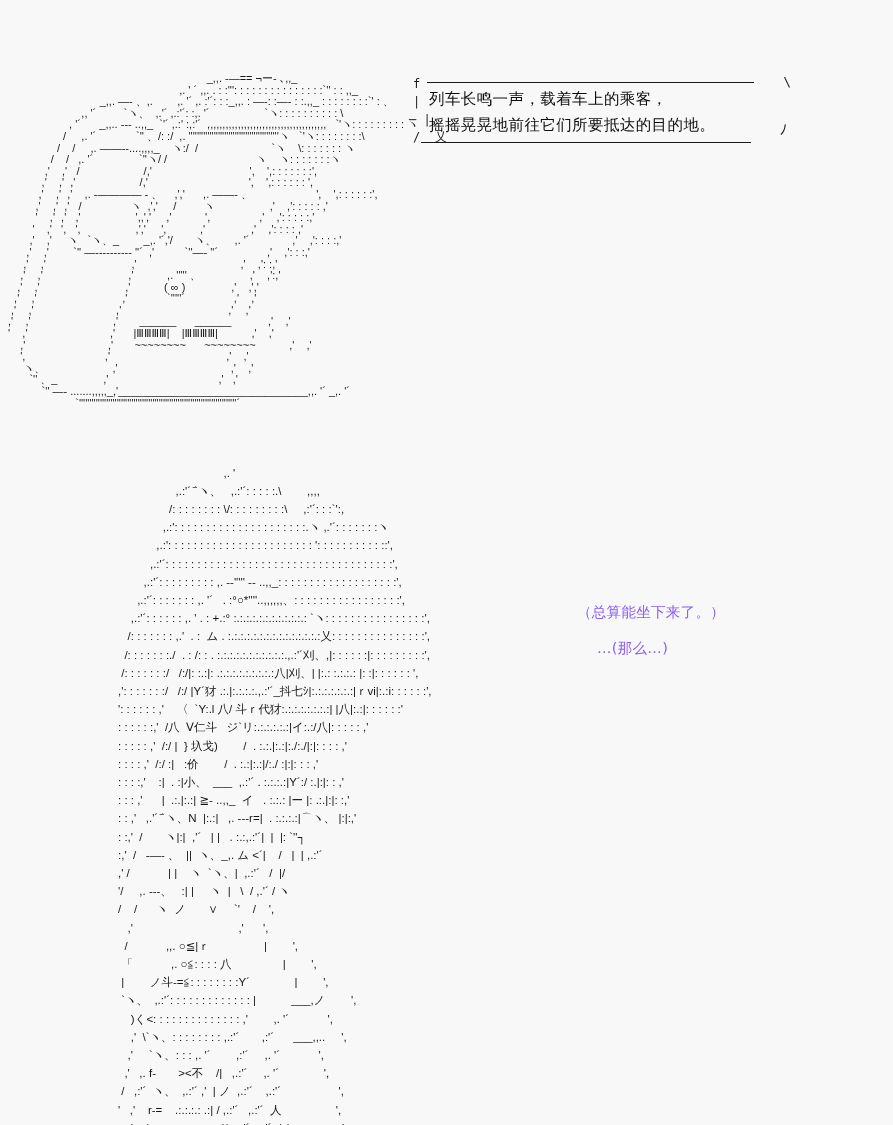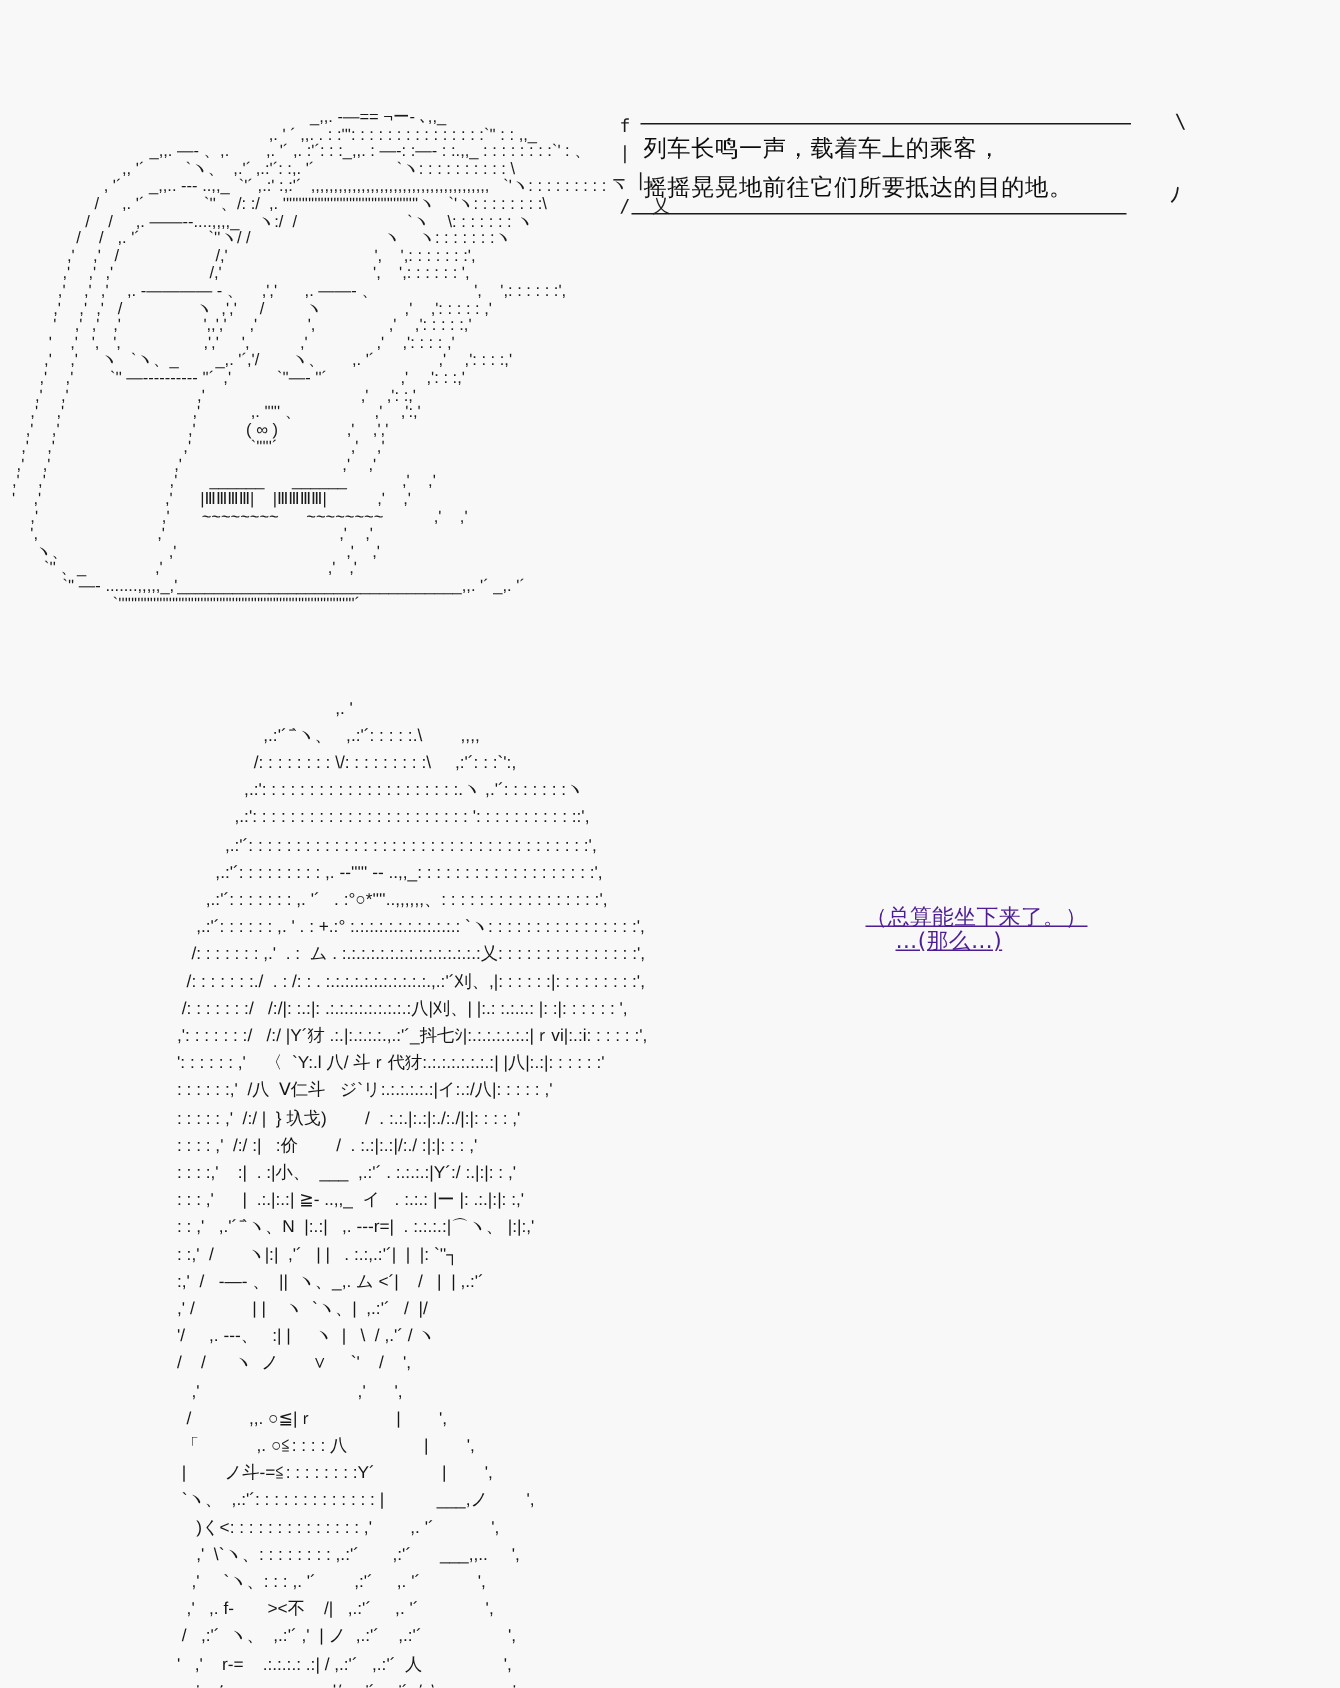--- a/index.html
+++ b/index.html
@@ -95,34 +95,33 @@
     color: #0d0d0d;
     white-space: pre;
     letter-spacing: 0.4px;
   }
 
   
   #thought-primary,
   #thought-secondary {
     position: absolute;
     font-family: "DejaVu Sans", "Liberation Sans", sans-serif;
-    color: #4c1d95;
+    color: #8b5cf6;
     white-space: pre;
     letter-spacing: 0.3px;
-    text-decoration: underline;
   }
   #thought-primary {
     left: 577px;
     top: 602px;
     font-size: 14.5px;
     line-height: 20px;
   }
   #thought-secondary {
     left: 597px;
-    top: 618px;
+    top: 638px;
     font-size: 14.5px;
     line-height: 20px;
   }
 </style>
 </head>
 <body>
 
 <div class="page">
 
   <pre class="aa" id="train-art">                                                                 _,,. -―== ¬ー- ､,,_

